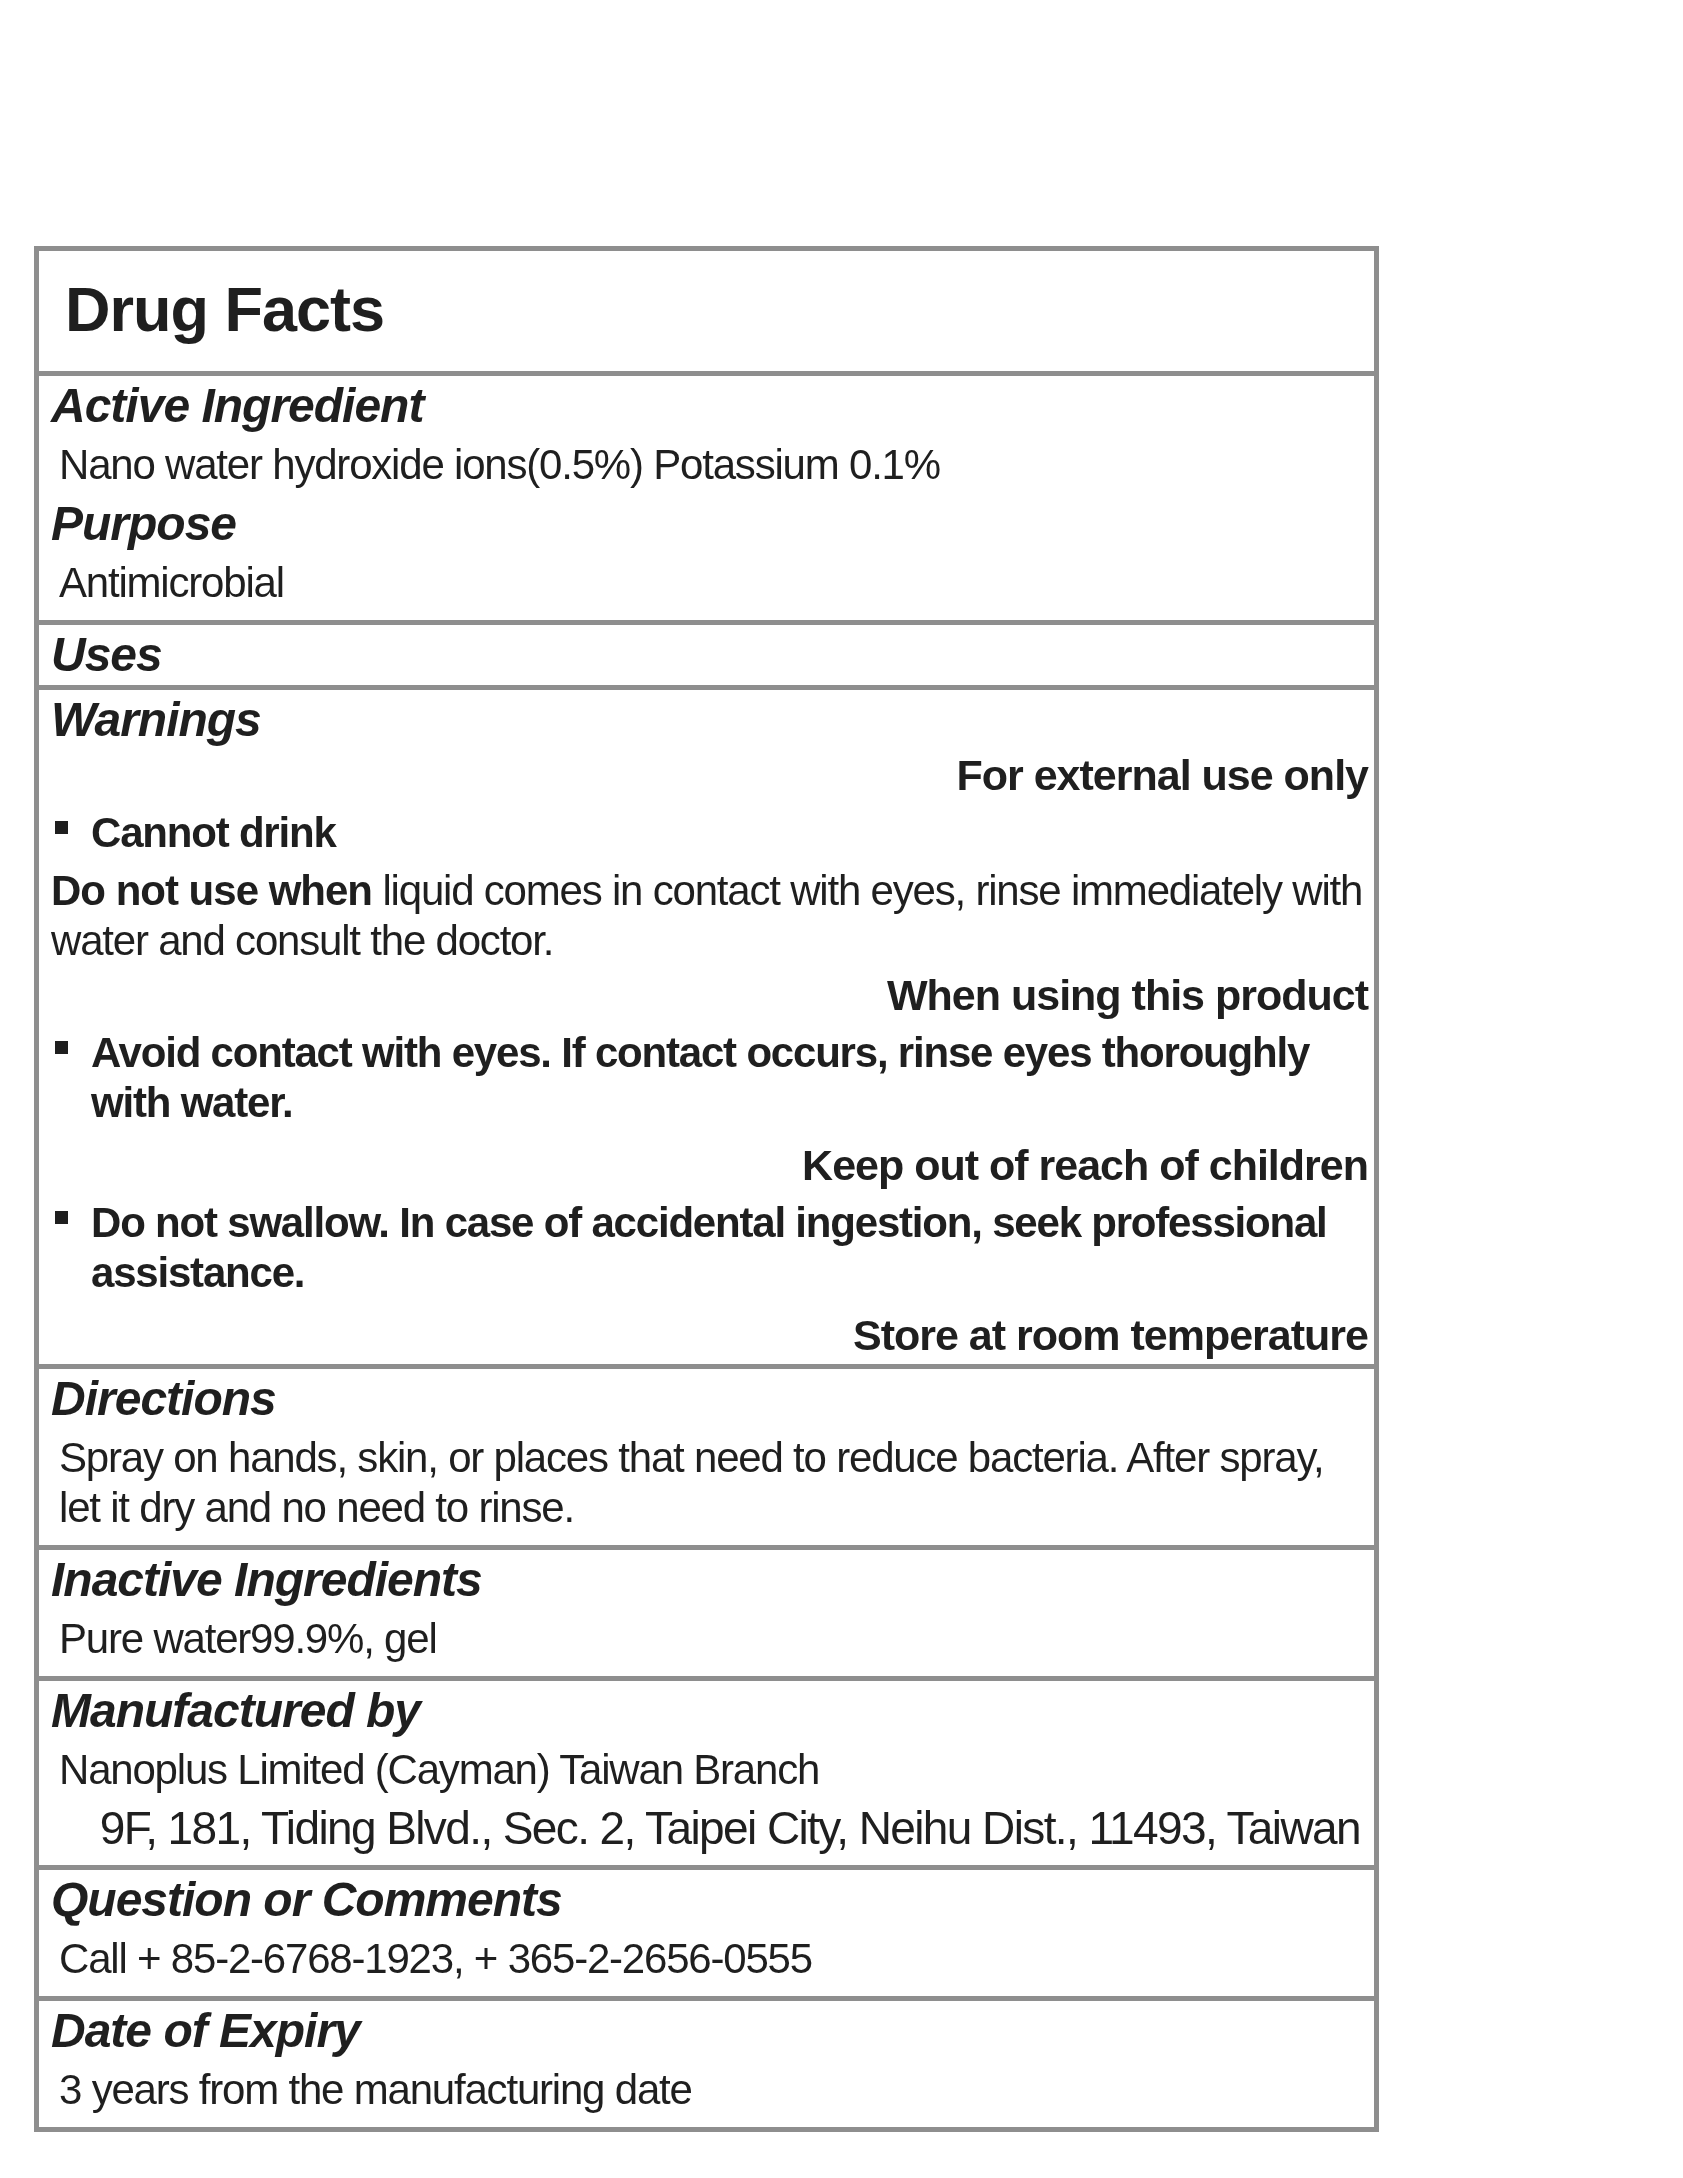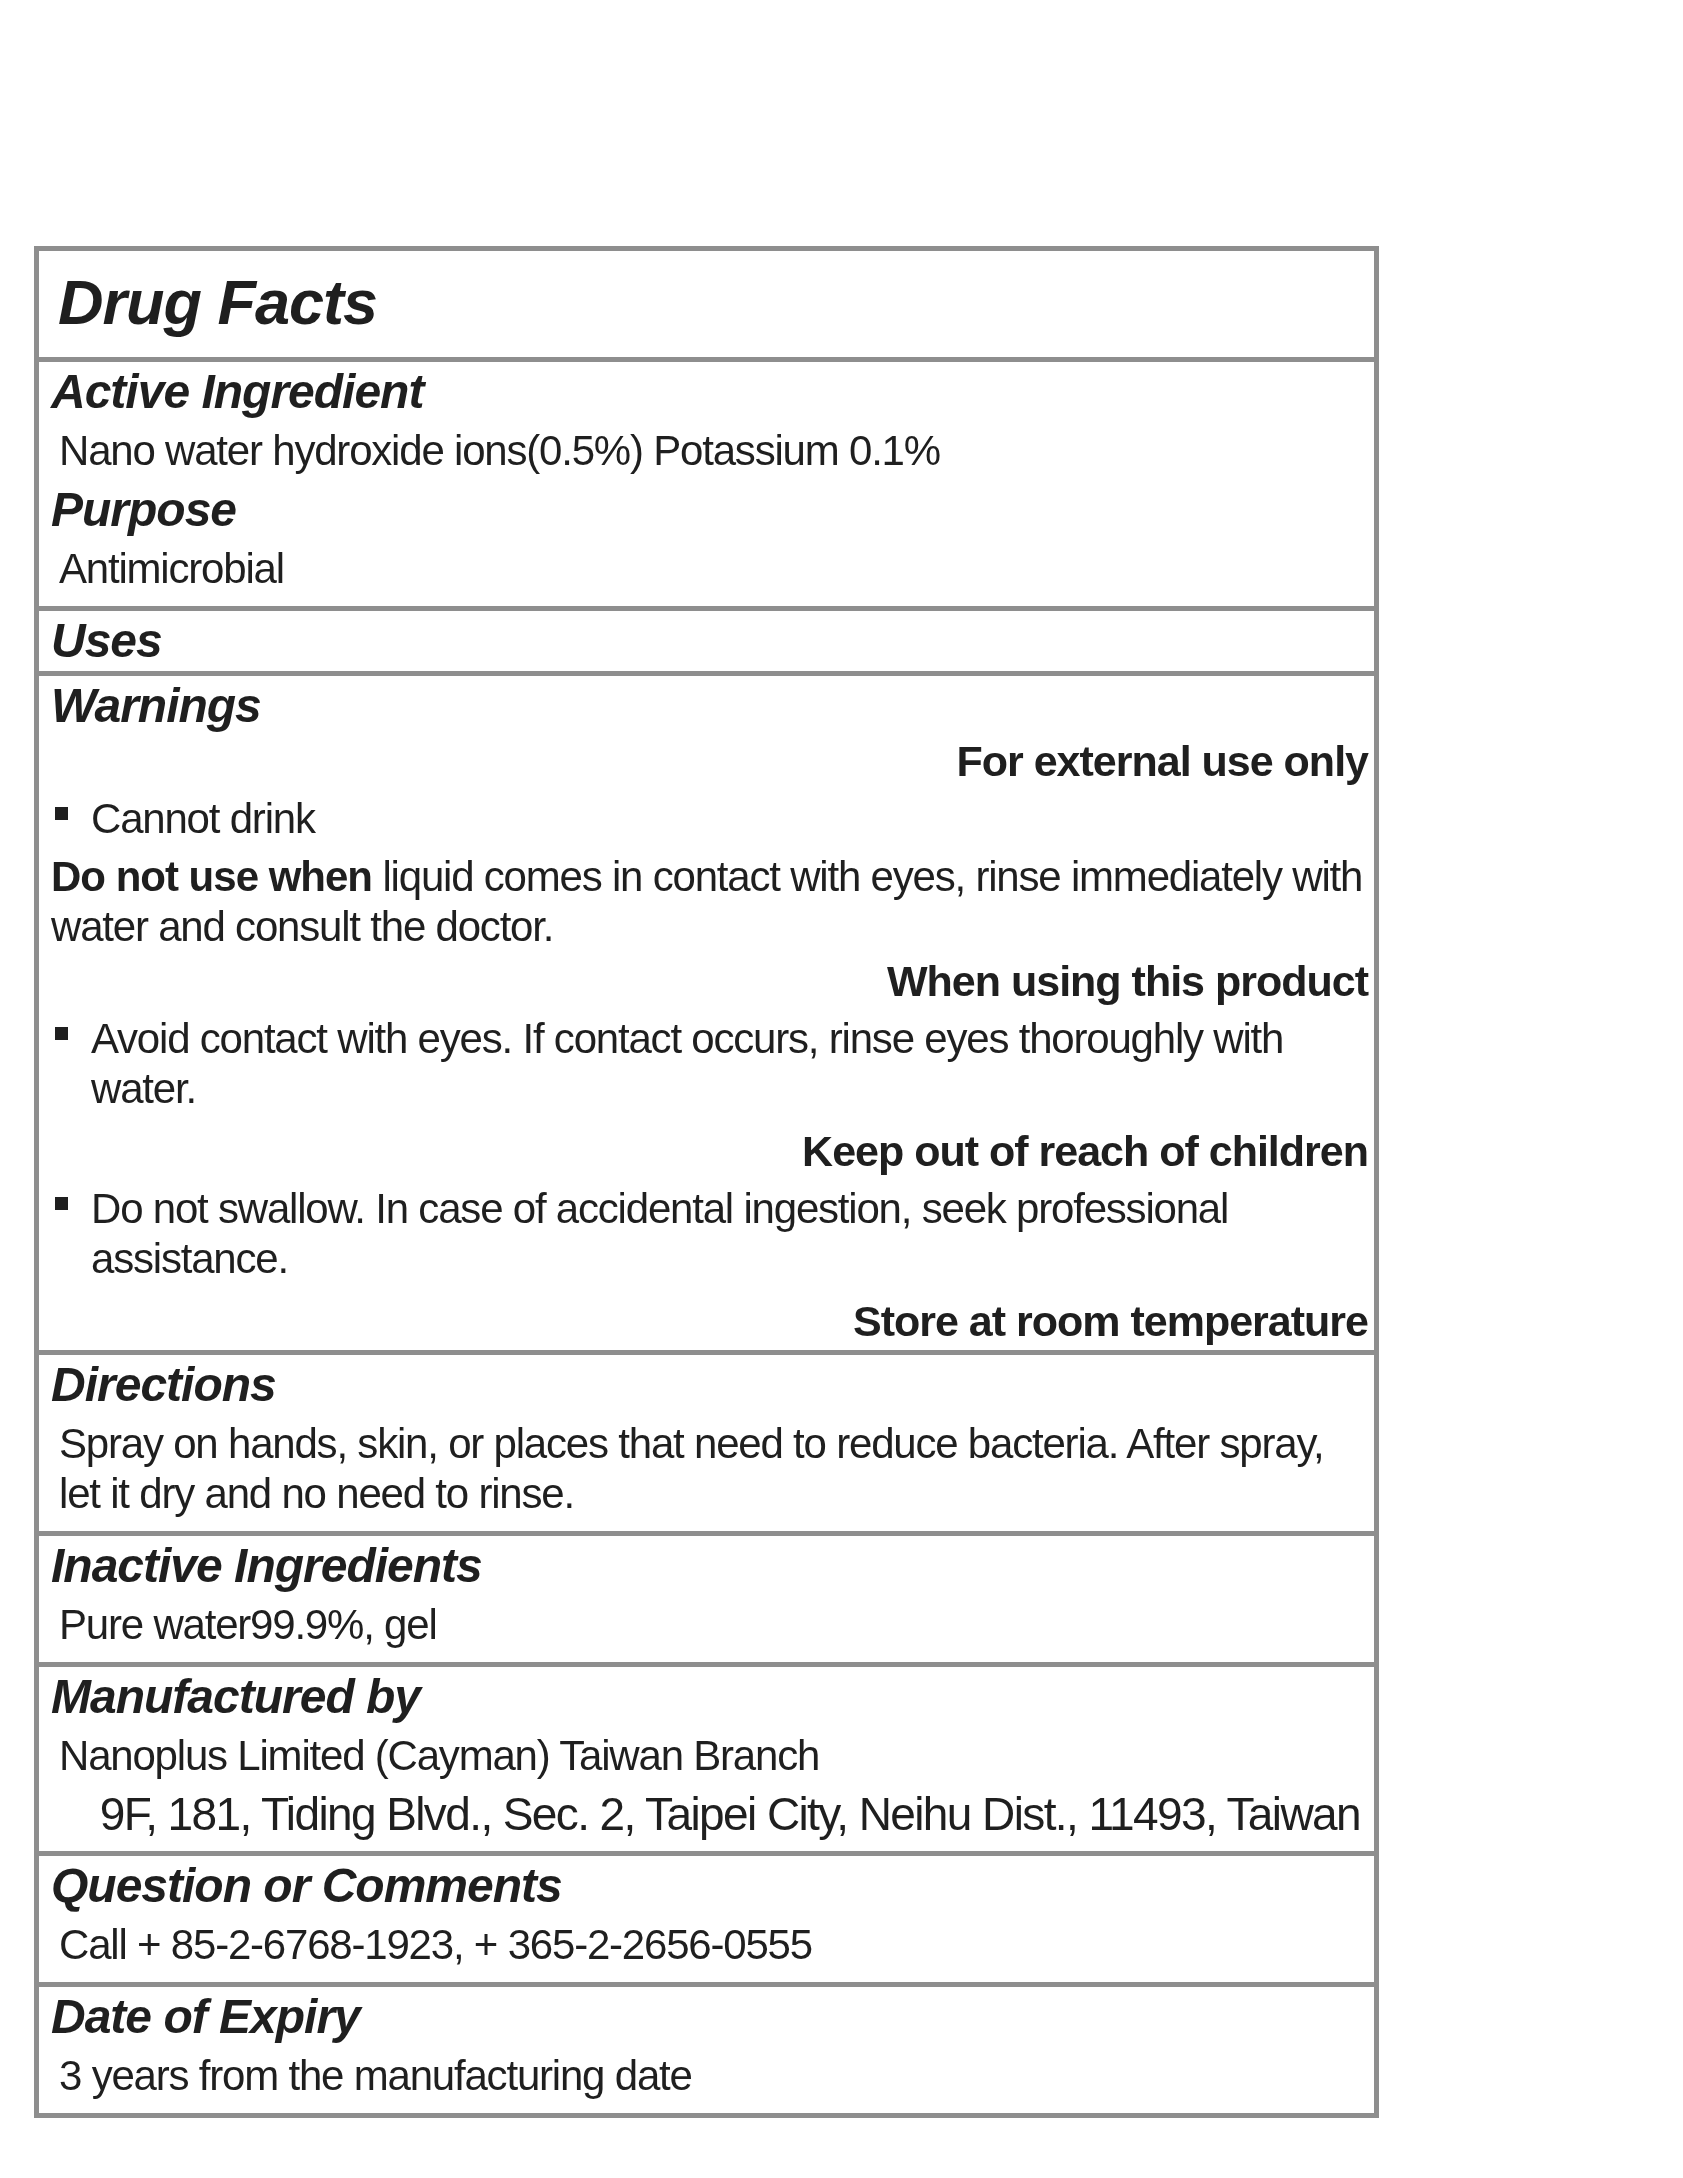--- a/index.html
+++ b/index.html
@@ -27,25 +27,24 @@
     padding: 4px 6px 4px 12px;
     overflow: hidden;
   }
   .sec + .sec {
     border-top: 5px solid #8e8e8e;
   }
   .sec-title {
     padding: 10px 6px 14px 14px;
   }
   h1.df-title {
-    margin: 5px;
+    margin: 12px;
     font-size: 63px;
     line-height: 1.15;
     font-weight: bold;
-    font-style: italic;
     letter-spacing: -1px;
   }
   h2.heading {
     margin: 0;
     font-size: 48px;
     line-height: 52px;
     font-weight: bold;
     font-style: italic;
     letter-spacing: -1px;
   }
@@ -70,20 +69,21 @@
     margin: 0;
   }
   .mixed b {
     font-weight: bold;
     letter-spacing: -1px;
   }
   .bullet-item {
     display: flex;
     align-items: flex-start;
     margin: 0;
+    font-weight: bold;
   }
   .sq-bullet {
     flex: none;
     width: 13px;
     height: 13px;
     background: #1f1f1f;
     margin: 21px 15px 0 4px;
   }
   .bullet-text {
     flex: 1;

